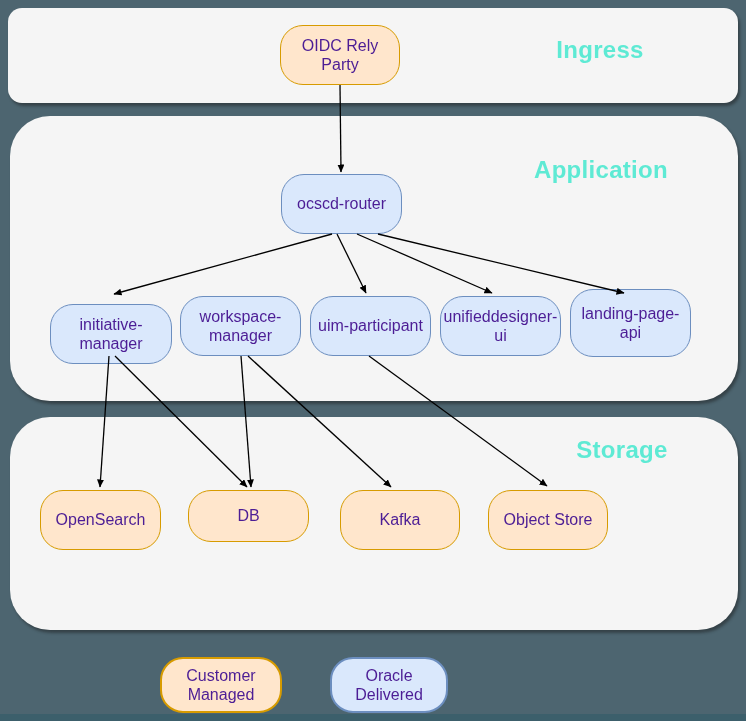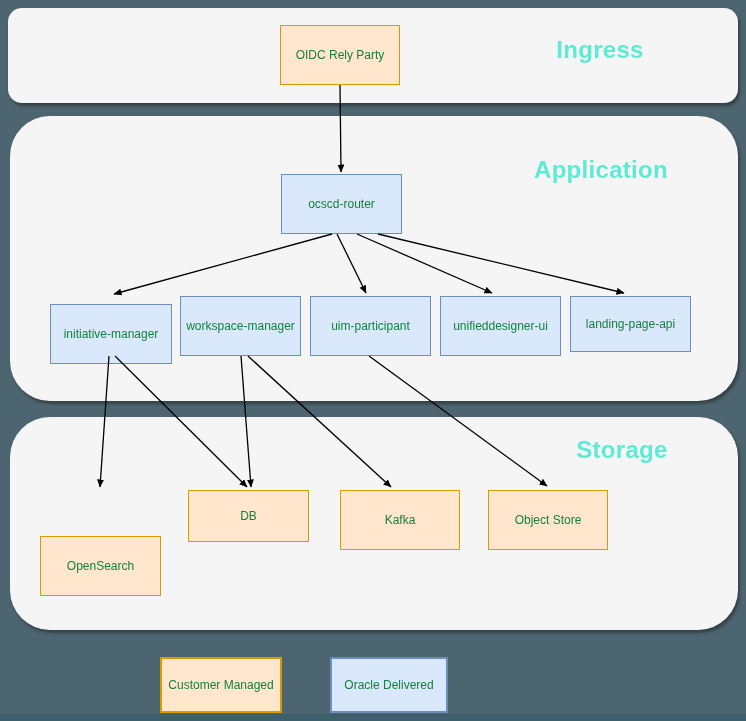--- a/index.html
+++ b/index.html
@@ -30,36 +30,37 @@
     font-size:24px;font-weight:bold;color:#5eead4;
     text-align:center;width:200px;
     letter-spacing:0.3px;
   }
   .title-ingress{left:500px;top:36px;}
   .title-application{left:501px;top:156px;}
   .title-storage{left:522px;top:436px;}
   .node{
     position:absolute;
     display:flex;align-items:center;justify-content:center;
-    font-size:12px;color:#15803d;text-align:center;
+    font-size:16px;color:#4c1d95;text-align:center;
     box-sizing:border-box;
     line-height:1.2;
     z-index:4;
+    border-radius:23px;
   }
   .customer{background:#ffe6cc;border:1px solid #d79b00;}
   .oracle{background:#dae8fc;border:1px solid #6c8ebf;}
   
   #n-oidc{left:280px;top:25px;width:120px;height:60px;}
   #n-router{left:281px;top:174px;width:121px;height:60px;}
   #n-initiative{left:50px;top:304px;width:122px;height:60px;}
   #n-workspace{left:180px;top:296px;width:121px;height:60px;}
   #n-uim{left:310px;top:296px;width:121px;height:60px;}
   #n-unified{left:440px;top:296px;width:121px;height:60px;}
-  #n-landing{left:570px;top:296px;width:121px;height:56px;}
-  #n-opensearch{left:40px;top:490px;width:121px;height:60px;margin-top:46px;}
+  #n-landing{left:570px;top:289px;width:121px;height:68px;}
+  #n-opensearch{left:40px;top:490px;width:121px;height:60px;}
   #n-db{left:188px;top:490px;width:121px;height:52px;}
   #n-kafka{left:340px;top:490px;width:120px;height:60px;}
   #n-objectstore{left:488px;top:490px;width:120px;height:60px;text-align:center;}
   
   #legend-customer{left:160px;top:657px;width:122px;height:56px;border-width:2px;}
   #legend-oracle{left:330px;top:657px;width:118px;height:56px;border-width:2px;}
   svg.edges{
     position:absolute;left:0;top:0;width:746px;height:721px;
     z-index:6;pointer-events:none;
   }

